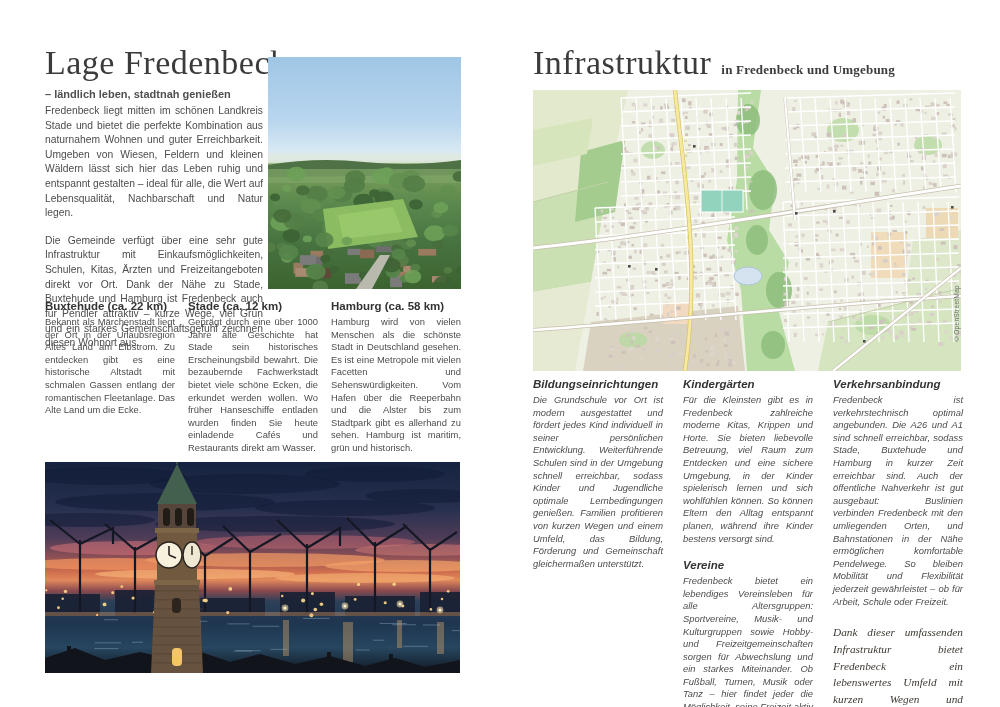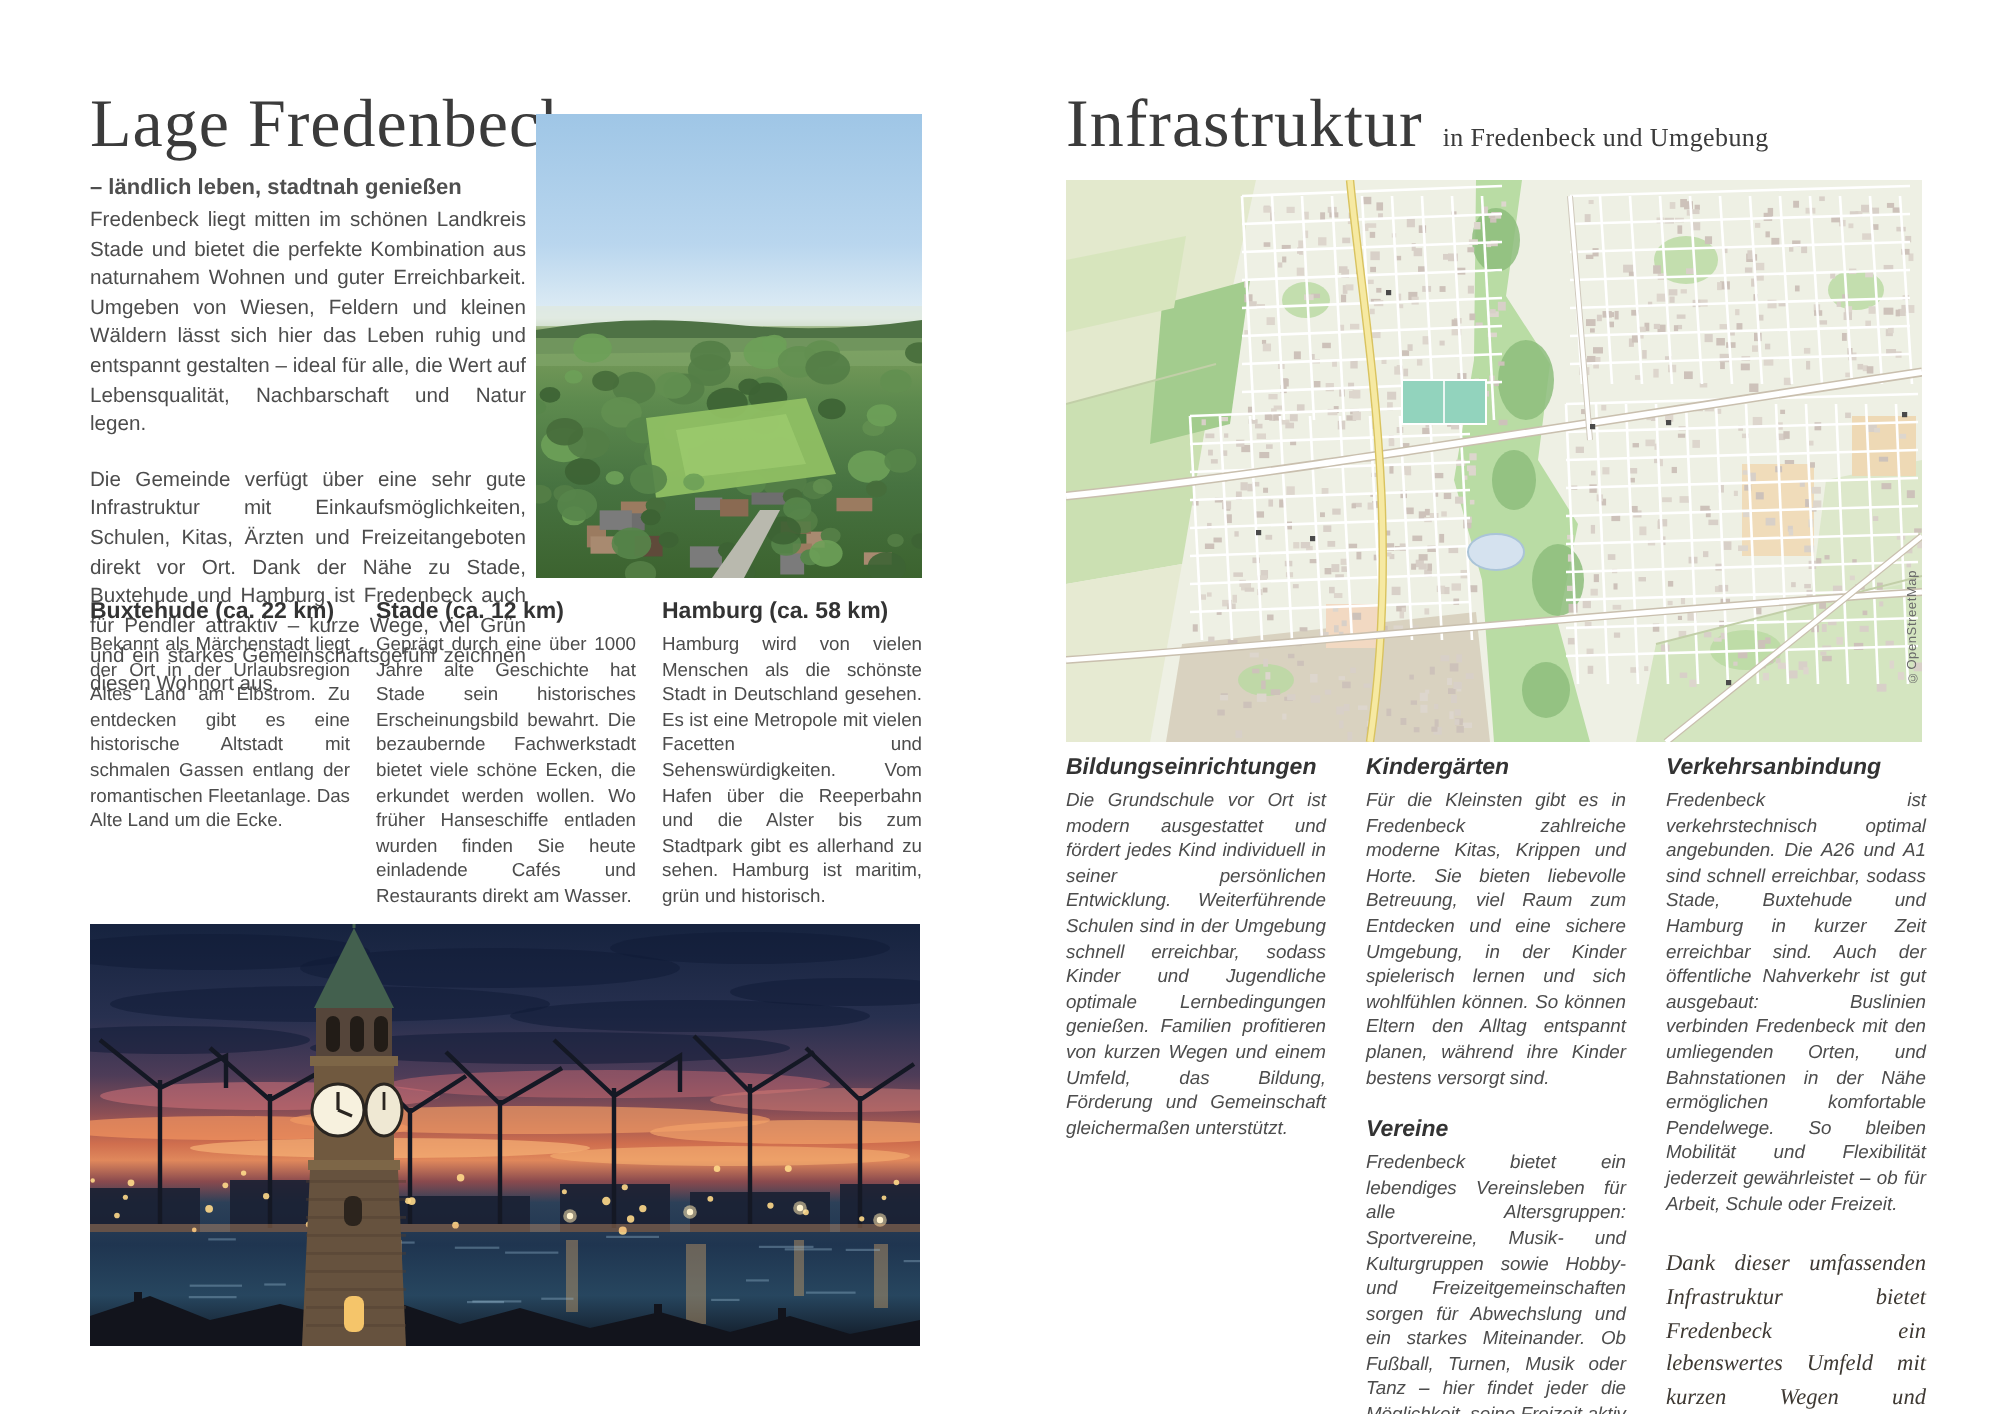--- a/index.html
+++ b/index.html
@@ -4,21 +4,21 @@
 <style>
   html,body{margin:0;padding:0;background:#fff;}
   .spread{position:relative;width:1000px;height:707px;background:#ffffff;overflow:hidden;
           font-family:"Liberation Sans",sans-serif;color:#4c4c4c;}
   .page{position:absolute;top:0;height:707px;}
   .page-left{left:0;width:500px;}
   .page-right{left:500px;width:500px;}
 
   .doc-title{position:absolute;margin:0;font-family:"Liberation Serif",serif;font-weight:400;
              font-size:34px;letter-spacing:.5px;color:#3b3b3b;white-space:nowrap;}
-  .title-suffix{font-family:"Liberation Serif",serif;font-size:13px;font-weight:400;color:#3b3b3b;
+  .title-suffix{font-family:"Liberation Serif",serif;font-size:13px;font-weight:700;color:#3b3b3b;
                 margin-left:10px;letter-spacing:.2px;}
   .subtitle{position:absolute;left:45px;top:88px;font-size:11px;font-weight:bold;color:#4f4f4f;text-align:center;}
 
   .intro{position:absolute;left:45px;top:104px;width:218px;}
   .intro p{margin:0 0 13px 0;font-size:10.3px;line-height:1.42;text-align:justify;color:#4c4c4c;}
 
   .photo{position:absolute;overflow:hidden;}
   .aerial{left:268px;top:57px;width:193px;height:232px;
           background:linear-gradient(180deg,#9fc6e6 0%,#b9d6ee 28%,#dcebf4 42%,#e9f0ea 44%,
                      #7fa05e 47%,#5d8a4e 62%,#477341 80%,#3c632f 100%);}

